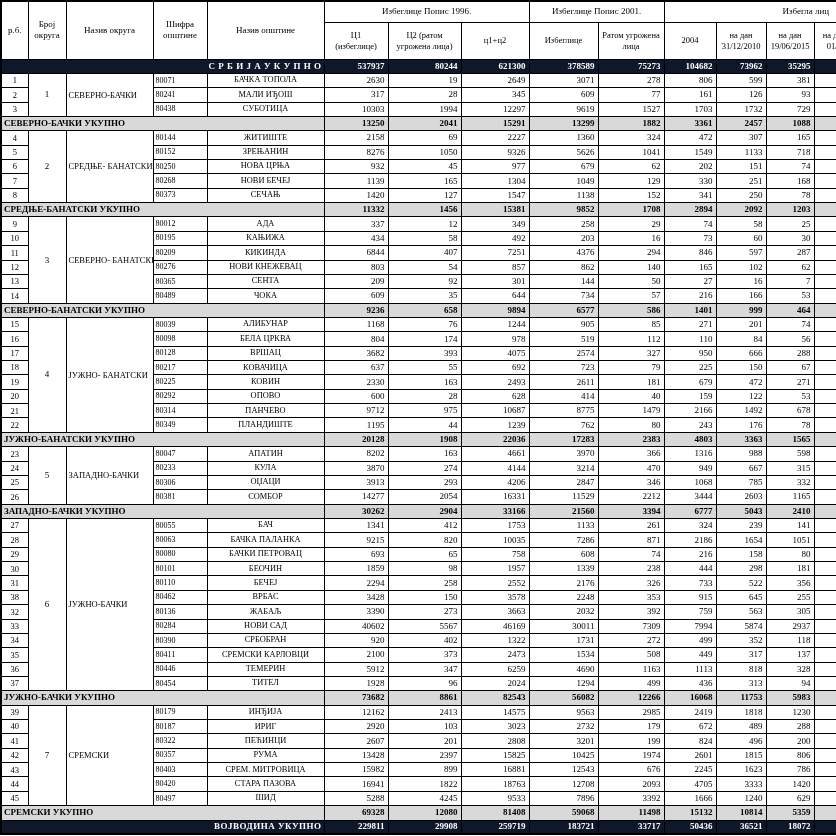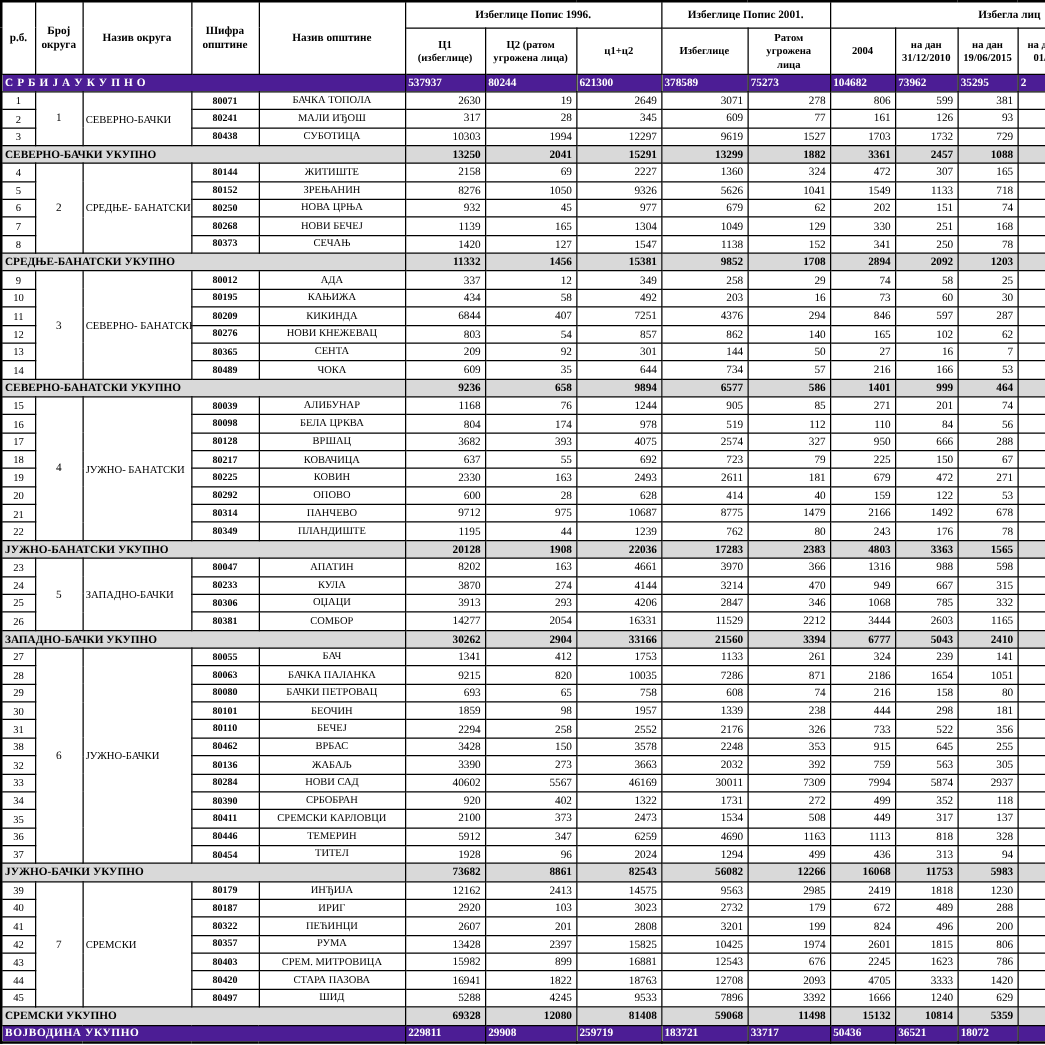--- a/index.html
+++ b/index.html
@@ -1,35 +1,35 @@
 <!DOCTYPE html>
 <html><head>
 <meta charset="utf-8">
 <style>
   html,body{margin:0;padding:0;background:#fff;}
   .page{width:836px;height:836px;overflow:hidden;position:relative;background:#fff;
         font-family:"Liberation Serif",serif;}
   table{border-collapse:collapse;table-layout:fixed;width:854px;border:2px solid #000;}
   th,td{border:1px solid #000;padding:0 2px;overflow:hidden;box-sizing:border-box;}
-  thead th{font-weight:bold;font-size:8.5px;line-height:1.25;text-align:center;
+  thead th{font-weight:normal;font-size:8.5px;line-height:1.25;text-align:center;
            vertical-align:middle;white-space:pre-line;background:#fff;}
   thead tr.h1 th{height:21px;font-size:9px;}
   thead tr.h2 th{height:37px;}
   th.grp-cut{text-align:left;padding-left:118px;white-space:nowrap;}
   tbody tr{height:14.37px;}
   tbody td{font-size:9px;line-height:1;vertical-align:middle;white-space:nowrap;}
   td.rb{text-align:center;font-size:8.5px;}
   td.dno{text-align:center;font-size:9px;}
   td.dname{text-align:left;font-size:8.5px;}
-  td.code{text-align:center;font-weight:bold;font-size:8px;}
+  td.code{text-align:left;font-weight:normal;font-size:8px;}
   td.mname{text-align:center;font-size:8.4px;}
   td.num{text-align:right;padding-right:3px;}
   tr.subtotal td{background:#d9d9d9;font-weight:bold;}
   tr.subtotal td.label{font-size:9px;}
-  tr.black td{background:#4c1d95;color:#fff;font-weight:bold;text-align:left;font-size:9px;}
+  tr.black td{background:#0f172a;color:#fff;font-weight:bold;text-align:right;font-size:9px;}
   tr.black td.label{letter-spacing:0.5px;}
 </style>
 </head>
 <body>
 
 <div class="page">
   <table>
     <colgroup>
       <col style="width:27px">
         <col style="width:38px">

